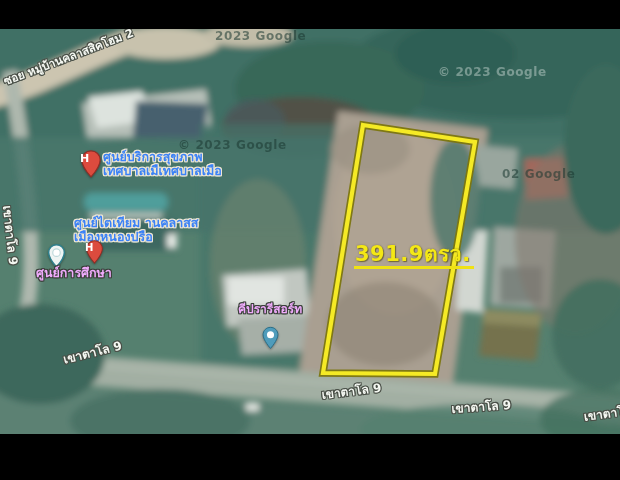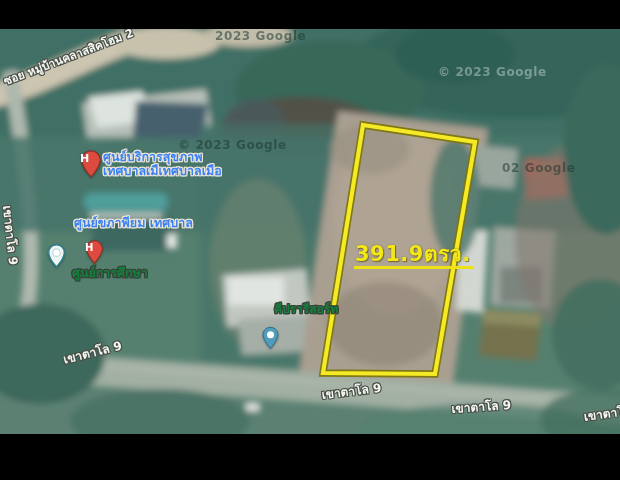--- a/index.html
+++ b/index.html
@@ -19,24 +19,23 @@
     text-shadow:-1px 0 0 #4b5149,1px 0 0 #4b5149,0 -1px 0 #4b5149,0 1px 0 #4b5149,
                 -1px -1px 0 #4b5149,1px 1px 0 #4b5149,-1px 1px 0 #4b5149,1px -1px 0 #4b5149;
   }
   
   .t-maroon{
     color:#3b82f6;font-weight:bold;font-size:12.5px;line-height:13.5px;
     text-shadow:-1px 0 0 #efe7d4,1px 0 0 #efe7d4,0 -1px 0 #efe7d4,0 1px 0 #efe7d4,
                 -1px -1px 0 #efe7d4,1px 1px 0 #efe7d4,-1px 1px 0 #efe7d4,1px -1px 0 #efe7d4;
   }
   .t-poi-white{
-    color:#15803d;font-weight:bold;font-size:12.5px;line-height:14px;
+    color:#f0abfc;font-weight:bold;font-size:12.5px;line-height:14px;
     text-shadow:-1px 0 0 #3a403a,1px 0 0 #3a403a,0 -1px 0 #3a403a,0 1px 0 #3a403a,
                 -1px -1px 0 #3a403a,1px 1px 0 #3a403a,-1px 1px 0 #3a403a,1px -1px 0 #3a403a;
-    padding-left:36px;
   }
   .t-area{
     color:#f4e816;font-weight:bold;font-size:21px;letter-spacing:.5px;
     border-bottom:3px solid #efe214;padding:0 3px 1px 1px;
     text-shadow:1px 1px 1px rgba(70,62,0,.55),0 0 2px rgba(70,62,0,.45);
   }
   .t-wm{letter-spacing:.6px;font-size:12px;font-weight:bold;}
   .wm-dark{color:rgba(25,55,47,.55);}
   .wm-light{color:rgba(222,231,226,.42);}
   .pin{position:absolute;filter:drop-shadow(0 1px 1px rgba(0,0,0,.35));}
@@ -113,21 +112,21 @@
     </svg>
 
     <svg width="620" height="405" viewBox="0 0 620 405">
       <polygon points="363,96 475,113 435,345 323,344" fill="none" stroke-width="7.5" opacity="0.95" stroke="#7c760f"></polygon>
       <polygon points="363,96 475,113 435,345 323,344" fill="none" stroke-width="4.2" stroke="#f5ea25"></polygon>
     </svg>
 
     <span class="ov t-wm wm-dark" style="left:215px;top:1px;">2023 Google</span>
     <span class="ov t-wm wm-light" style="left:438px;top:37px;">© 2023 Google</span>
     <span class="ov t-wm wm-dark" style="left:178px;top:110px;">© 2023 Google</span>
-    <span class="ov t-wm wm-dark" style="left:502px;top:133px;">02  Google</span>
+    <span class="ov t-wm wm-dark" style="left:502px;top:139px;">02  Google</span>
 
     <span class="ov t-white" style="left:2px;top:47px;font-size:11.5px;transform:rotate(-21deg);transform-origin:left top;">ซอย หมู่บ้านคลาสสิคโฮม 2</span>
     <span class="ov t-white" style="left:13px;top:176px;transform:rotate(84deg);transform-origin:left top;">เขาตาโล 9</span>
     <span class="ov t-white" style="left:62px;top:325px;transform:rotate(-14deg);transform-origin:left top;">เขาตาโล 9</span>
     <span class="ov t-white" style="left:321px;top:360px;transform:rotate(-7deg);transform-origin:left top;">เขาตาโล 9</span>
     <span class="ov t-white" style="left:451px;top:374px;transform:rotate(-4deg);transform-origin:left top;">เขาตาโล 9</span>
     <span class="ov t-white" style="left:583px;top:382px;transform:rotate(-8deg);transform-origin:left top;">เขาตาโล</span>
 
     <span class="ov t-area" style="left:354px;top:214px;">391.9ตรว.</span>
 
@@ -136,21 +135,22 @@
         <path d="M12 1C6 1 1.5 5.6 1.5 11.4 c0 7.6 10.5 19.4 10.5 19.4 s10.5-11.8 10.5-19.4 C22.5 5.6 18 1 12 1Z" stroke="#8e2f27" stroke-width="1.4" fill="#dc4b3e"></path>
       </svg>
       <span class="glyph">H</span>
     </div>
     <div class="ov t-maroon" style="left:103px;top:121px;">
       <div>ศูนย์บริการสุขภาพ</div>
       <div>เทศบาลเมืเทศบาลเมือ</div>
     </div>
 
     <div class="ov t-maroon" style="left:74px;top:187px;">
-      <div>ศูนย์ขภาพียม เทศบาล</div>
+      <div>ศูนย์ไตเทียม านคลาสส</div>
+      <div>เมืองหนองปรือ</div>
     </div>
     <div class="pin" style="left:85px;top:211px;">
       <svg width="19" height="24" viewBox="0 0 24 32">
         <path d="M12 1C6 1 1.5 5.6 1.5 11.4 c0 7.6 10.5 19.4 10.5 19.4 s10.5-11.8 10.5-19.4 C22.5 5.6 18 1 12 1Z" stroke="#8e2f27" stroke-width="1.4" fill="#dc4b3e"></path>
       </svg>
       <span class="glyph" style="top:2px;font-size:10px;">H</span>
     </div>
 
     <div class="pin" style="left:47px;top:215px;">
       <svg width="19" height="24" viewBox="0 0 24 32">

